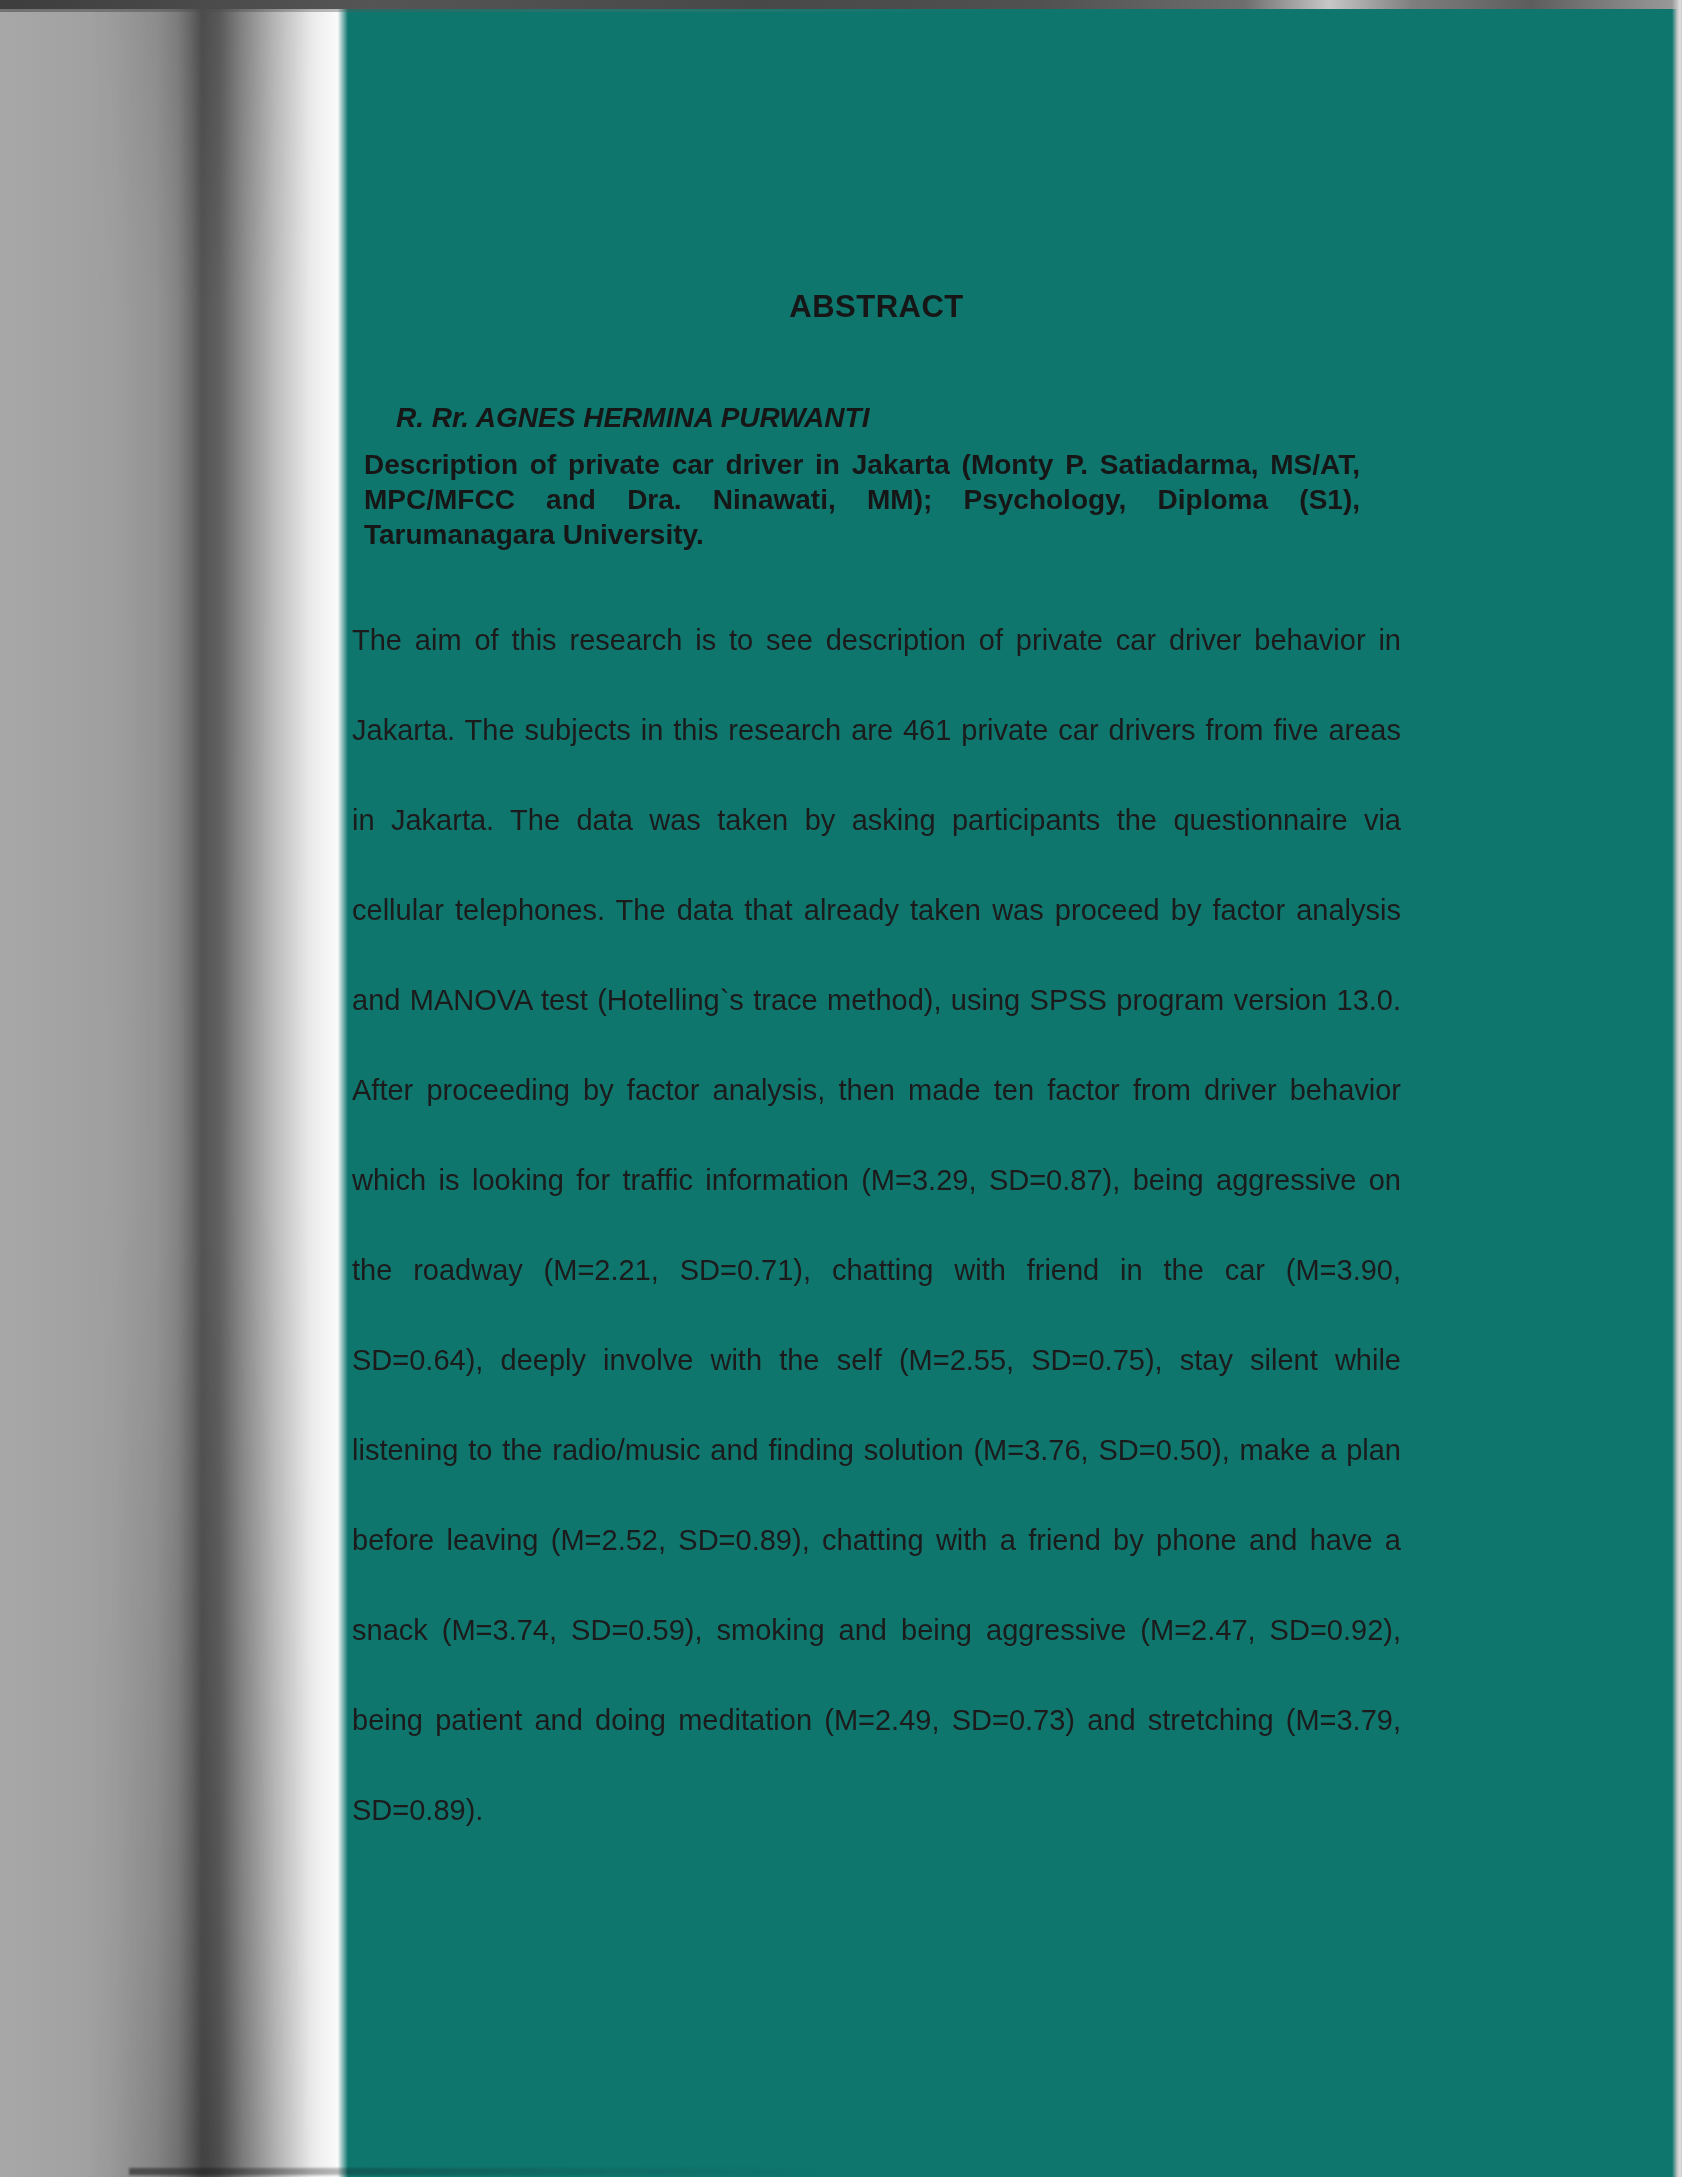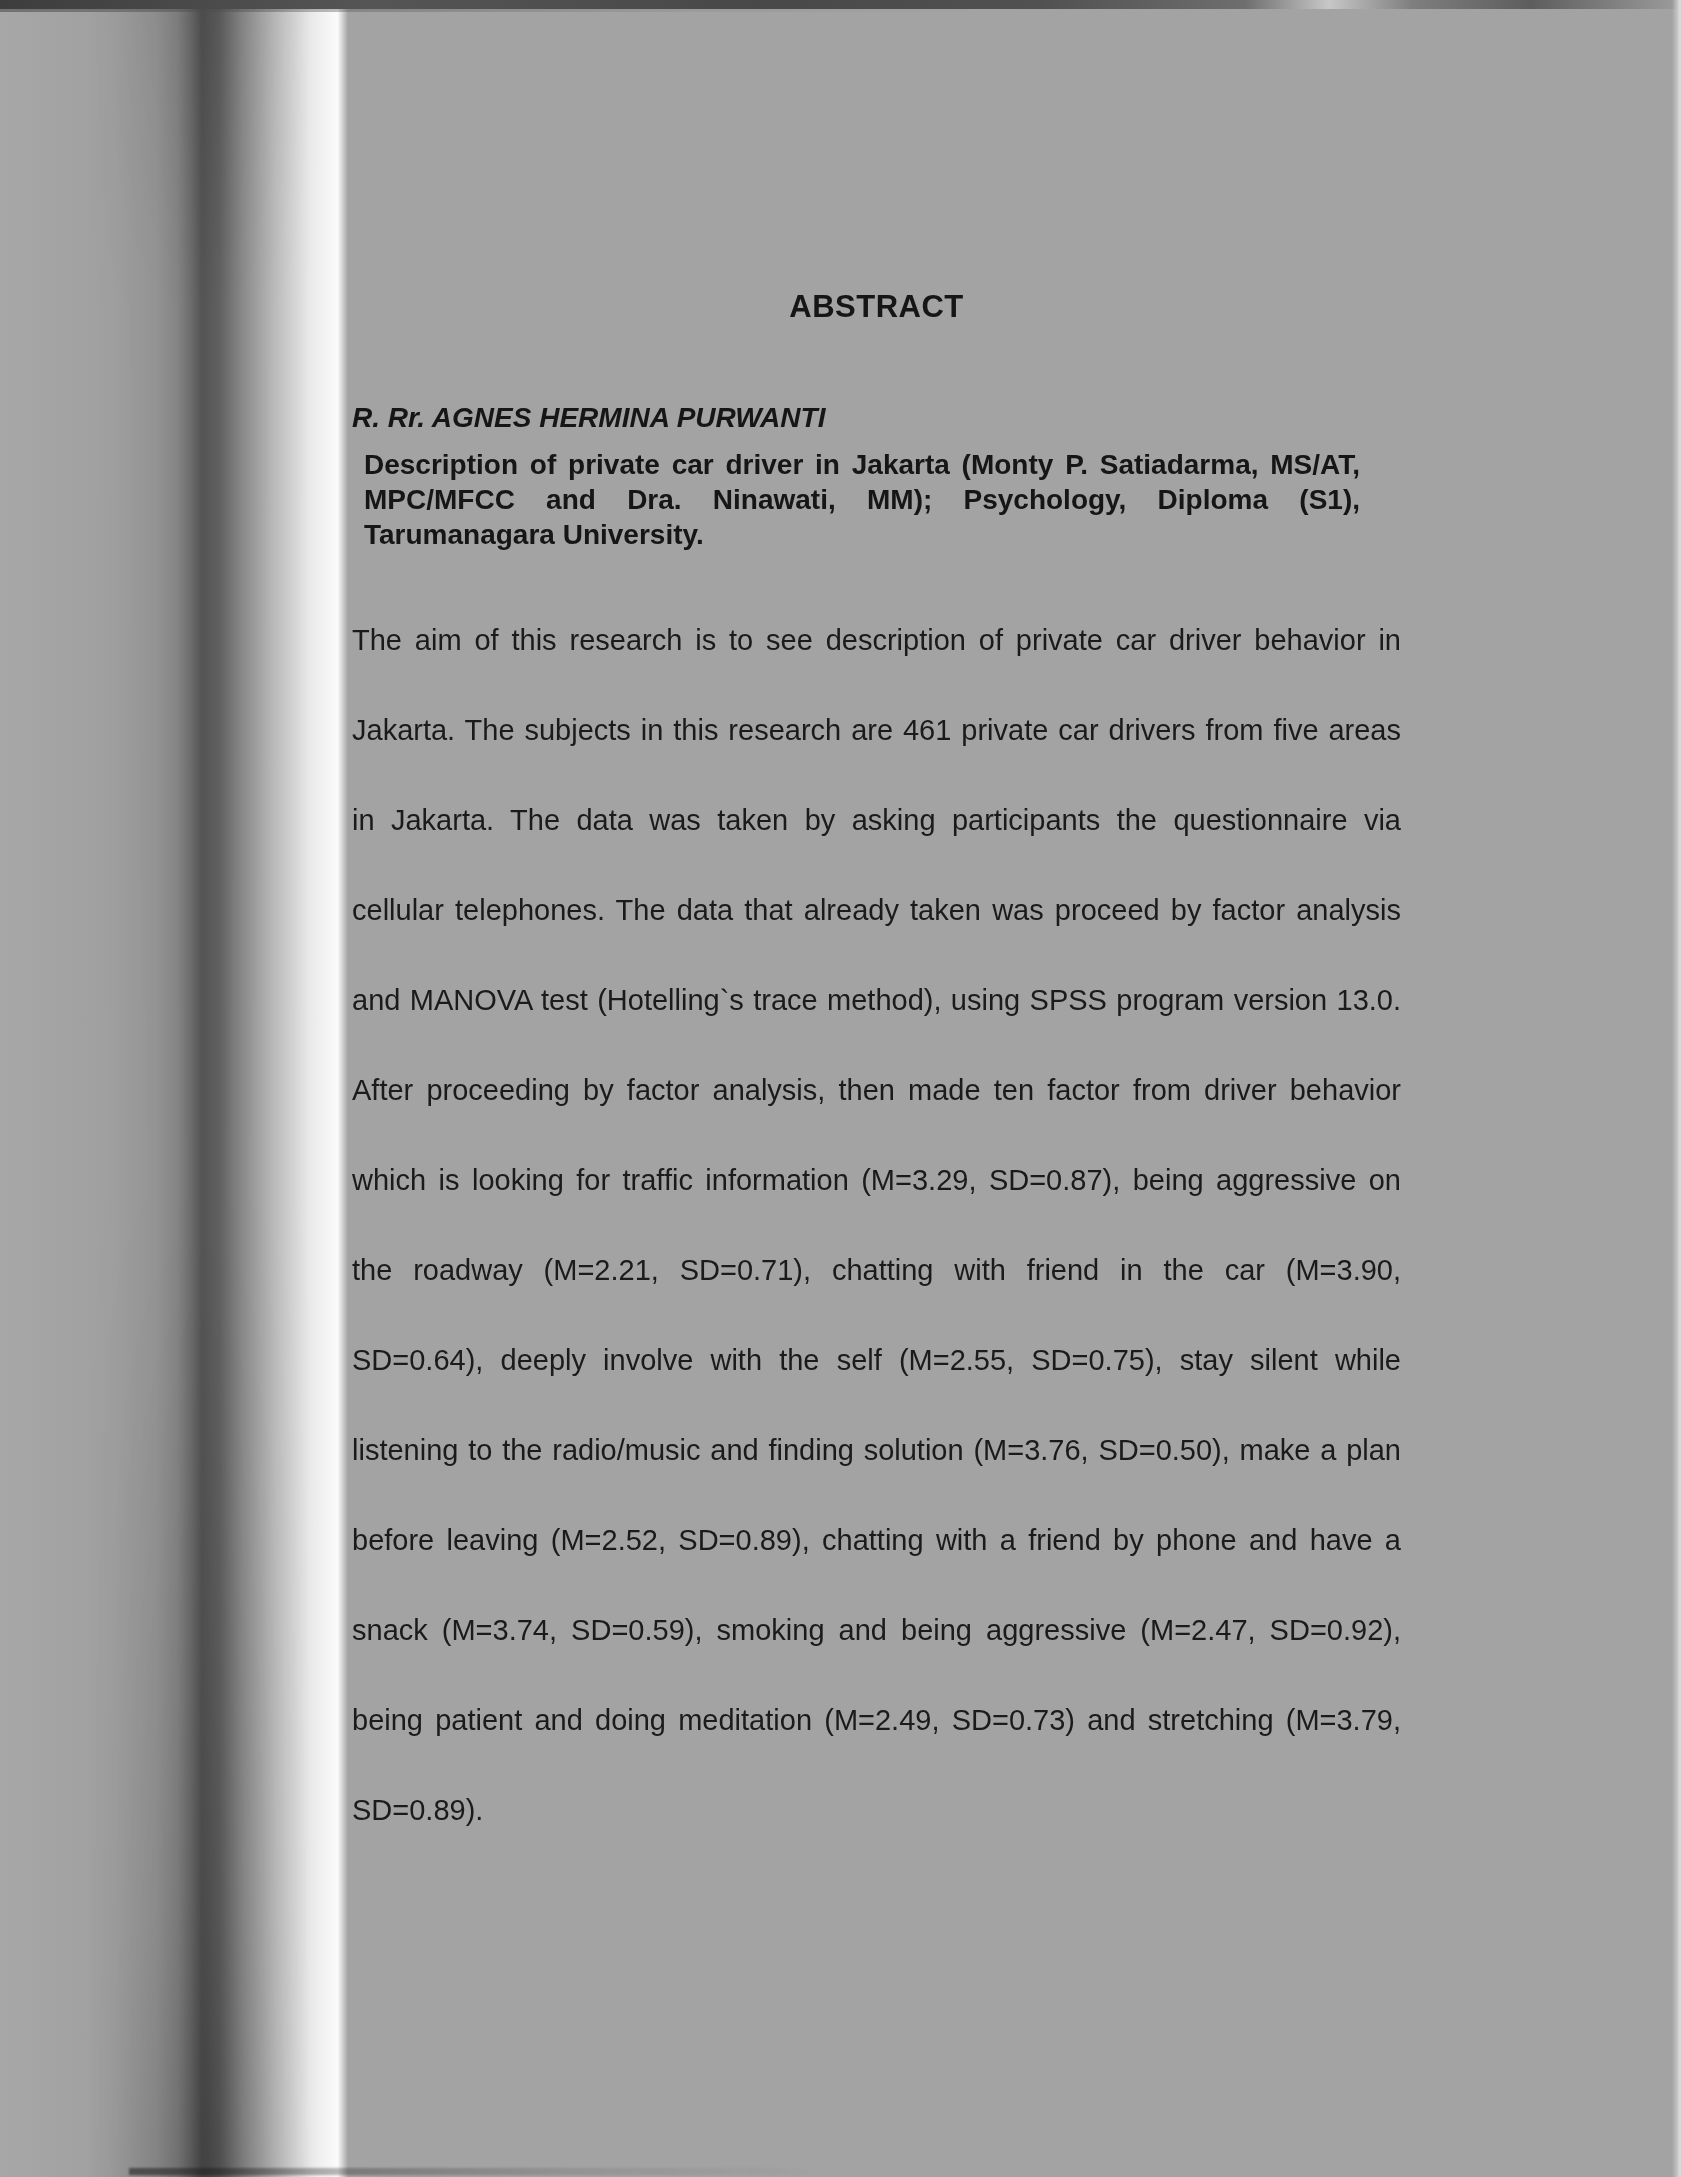--- a/index.html
+++ b/index.html
@@ -4,21 +4,21 @@
 <style>
   html, body {
     margin: 0;
     padding: 0;
     background: #e8e8e8;
   }
   .scan-page {
     position: relative;
     width: 1682px;
     height: 2177px;
-    background: #a3a3a3;
+    background: #0f766e;
     overflow: hidden;
     font-family: "Liberation Sans", "DejaVu Sans", sans-serif;
     color: #1a1a1a;
   }
   
   .spine-shadow {
     position: absolute;
     left: 0; top: 0;
     width: 348px;
     height: 100%;
@@ -125,20 +125,21 @@
     left: 352px;
     width: 1020px;
     font-size: 28px;
     font-weight: bold;
     line-height: 35px;
     color: #161616;
   }
   .author-name {
     font-style: italic;
     font-size: 28px;
+    margin-left: 44px;
   }
   .thesis-info {
     margin: 12px;
     text-align: justify;
   }
   .abstract-body {
     position: absolute;
     top: 595px;
     left: 352px;
     width: 1049px;

